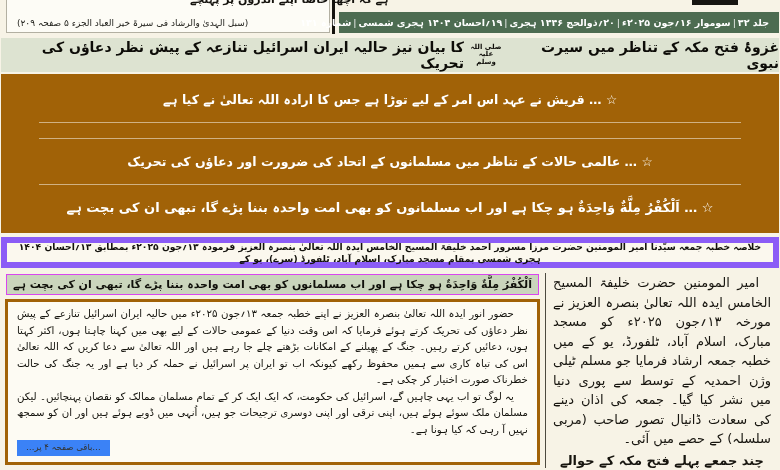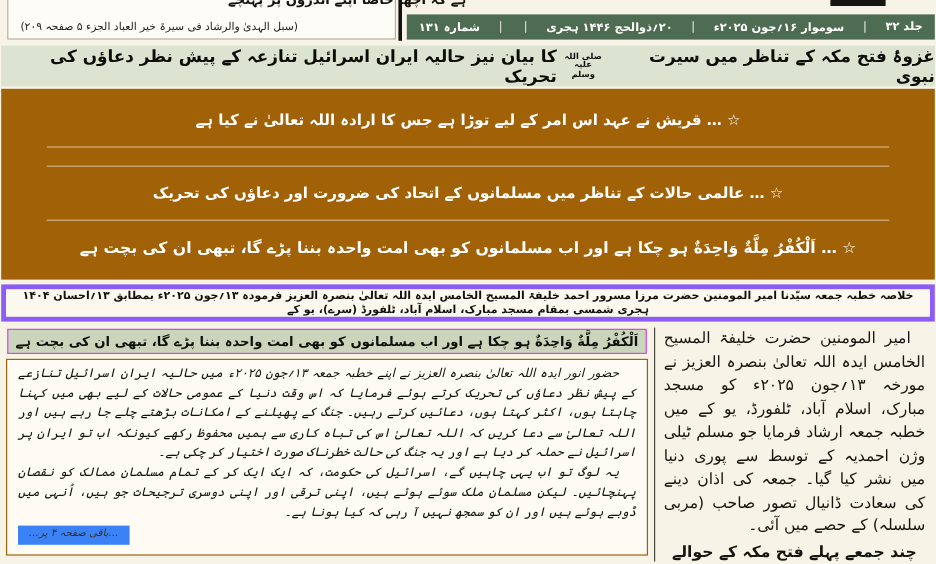--- a/index.html
+++ b/index.html
@@ -35,36 +35,36 @@
       padding:3px 12px; text-align:center; }
   .quote { font-weight:bold; }
   .q1 { font-size:12.5px; }
   .q2 { font-size:13.5px; line-height:1.85; padding:0 6px; }
   .q3 { font-size:12.5px; }
   .q4 { font-size:13px; }
   .quote-sep { height:1px; background:rgba(255,255,255,.5); margin:0 26px; }
 
   
   .khutba-bar { position:absolute; top:237px; left:1px; right:1px; height:31px; background:#fbf8ee;
-      border:4px solid #8b5cf6; display:flex; align-items:center; justify-content:center;
+      border:6px solid #8b5cf6; display:flex; align-items:center; justify-content:center;
       font-size:9.2px; font-weight:bold; color:#12110c; text-align:center; padding:0 6px; line-height:1.25; }
 
   
   .columns { position:absolute; top:271px; left:1px; right:1px; bottom:0; display:flex; }
   .col-right { width:390px; padding:2px 8px 0 7px; font-size:13px; line-height:1.5;
       text-align:justify; color:#17150f; }
   .col-right p { text-indent:12px; margin-bottom:1px; }
   .col-right p.centered { text-indent:0; text-align:center; font-weight:bold; margin:2px 0; }
   .col-divider { width:2px; background:#4c4a3f; margin:2px 0; }
   .col-left { flex:1; padding:2px 5px 0 4px; }
   .lc-highlight { background:#cad5bc; border:1px solid #d946ef; padding:3px 6px; text-align:center;
       font-weight:bold; font-size:11px; color:#10100a; margin:1px 1px 4px 1px;
       white-space:nowrap; overflow:hidden; }
-  .lc-box { background:#fdfbf3; border:1px solid #a16207; padding:4px 9px 6px 9px; font-size:10.2px;
-      line-height:1.62; text-align:justify; color:#14130d; min-height:164px;font-style:italic; }
+  .lc-box { background:#fdfbf3; border:3px solid #a16207; padding:4px 9px 6px 9px; font-size:10.2px;
+      line-height:1.62; text-align:justify; color:#14130d; min-height:164px; }
   .lc-box p { text-indent:14px; }
   .lc-cont-row { text-align:left; margin-top:1px; }
   .lc-continued { display:inline-block; background:#3b82f6; color:#33322c; font-size:8.5px;
       padding:1px 9px; }
 </style>
 </head>
 <body>
 
 <div class="page">
 
@@ -75,20 +75,21 @@
     <div class="mast-cut-text">ہے کہ اچھا خاصا اپنے اندروں پر پہنچے</div>
     <div class="mast-divider"></div>
     <div class="mast-black-fragment"></div>
     <div class="issue-band">
       <span>جلد ۳۲</span>
       <span class="issue-sep">|</span>
       <span>سوموار ۱۶؍جون ۲۰۲۵ء</span>
       <span class="issue-sep">|</span>
       <span>۲۰؍ذوالحج ۱۴۴۶ ہجری</span>
       <span class="issue-sep">|</span>
+      <span>۱۹؍احسان ۱۴۰۴ ہجری شمسی</span>
       <span class="issue-sep">|</span>
       <span>شمارہ ۱۳۱</span>
     </div>
   </div>
 
   <div class="headline-strip">
     <span>غزوۂ فتح مکہ کے تناظر میں سیرت نبوی</span>
     <span class="durood">صلی اللہ علیہ وسلم</span>
     <span>کا بیان نیز حالیہ ایران اسرائیل تنازعہ کے پیش نظر دعاؤں کی تحریک</span>
   </div>

